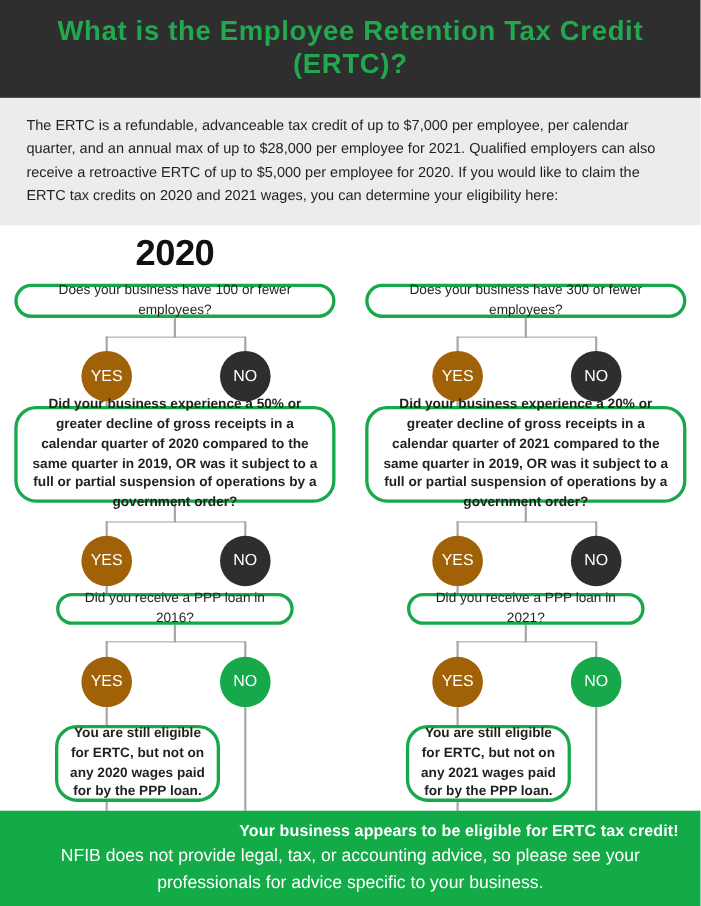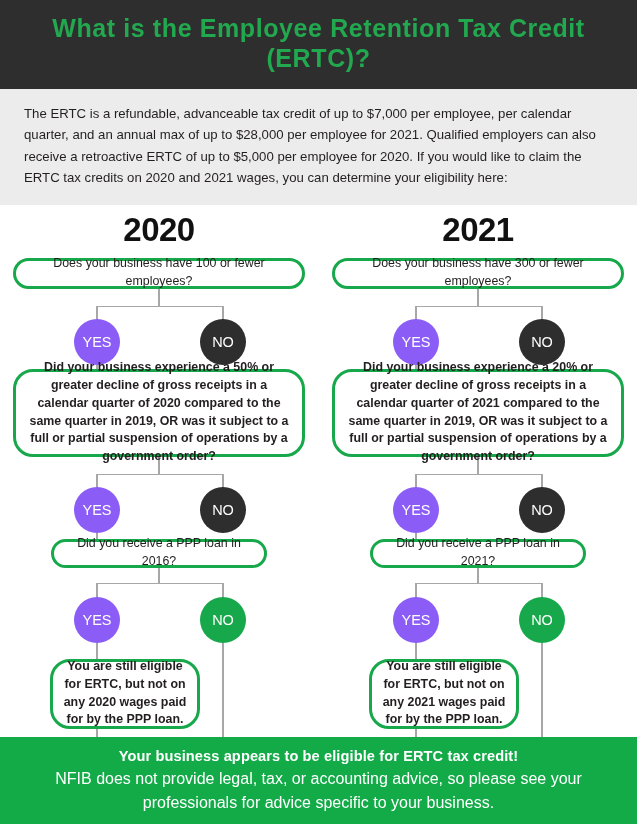--- a/index.html
+++ b/index.html
@@ -98,38 +98,39 @@
     position:absolute;
     z-index:3;
     width:46px;height:46px;
     border-radius:50%;
     display:flex;
     align-items:center;
     justify-content:center;
     font-size:14.5px;
     color:#ffffff;
   }
-  .circle.yes{background:#8b5cf6;}
+  .circle.yes{background:#a16207;}
   .circle.no-dark{background:#2e2e2e;}
   .circle.no-green{background:#16a84a;}
 
   
   .banner{
     position:relative;
     z-index:5;
     background:#12ab47;
     color:#ffffff;
     text-align:center;
     padding:11px 20px 13px;
   }
   .banner .b-title{
     margin:0 0 3px;
     font-size:14.6px;
     font-weight:bold;
     letter-spacing:.1px;
+    text-align:right;
   }
   .banner .b-sub{
     margin:0;
     font-size:16px;
     line-height:1.5;
   }
 
   
   .footer{
     background:#ececec;
@@ -212,21 +213,20 @@
 
     <div class="line vline" style="left:96px;top:438px;height:94px;"></div>
     <div class="line vline" style="left:222px;top:438px;height:94px;"></div>
 
     <div class="qbox tall" style="left:50px;top:454px;width:150px;height:70px;z-index:4;">
       <span>You are still eligible for ERTC, but not on any 2020 wages paid for by the PPP loan.</span>
     </div>
   </div>
 
   <div class="col col-2021">
-    <div class="year">2021</div>
 
     <div class="qbox pill" style="left:13px;top:53px;width:292px;height:31px;">
       <span>Does your business have 300 or fewer employees?</span>
     </div>
 
     <div class="line vline" style="left:158px;top:84px;height:18px;"></div>
     <div class="line hline" style="left:96px;top:101px;width:127px;"></div>
     <div class="line vline" style="left:96px;top:101px;height:17px;"></div>
     <div class="line vline" style="left:222px;top:101px;height:17px;"></div>
 

